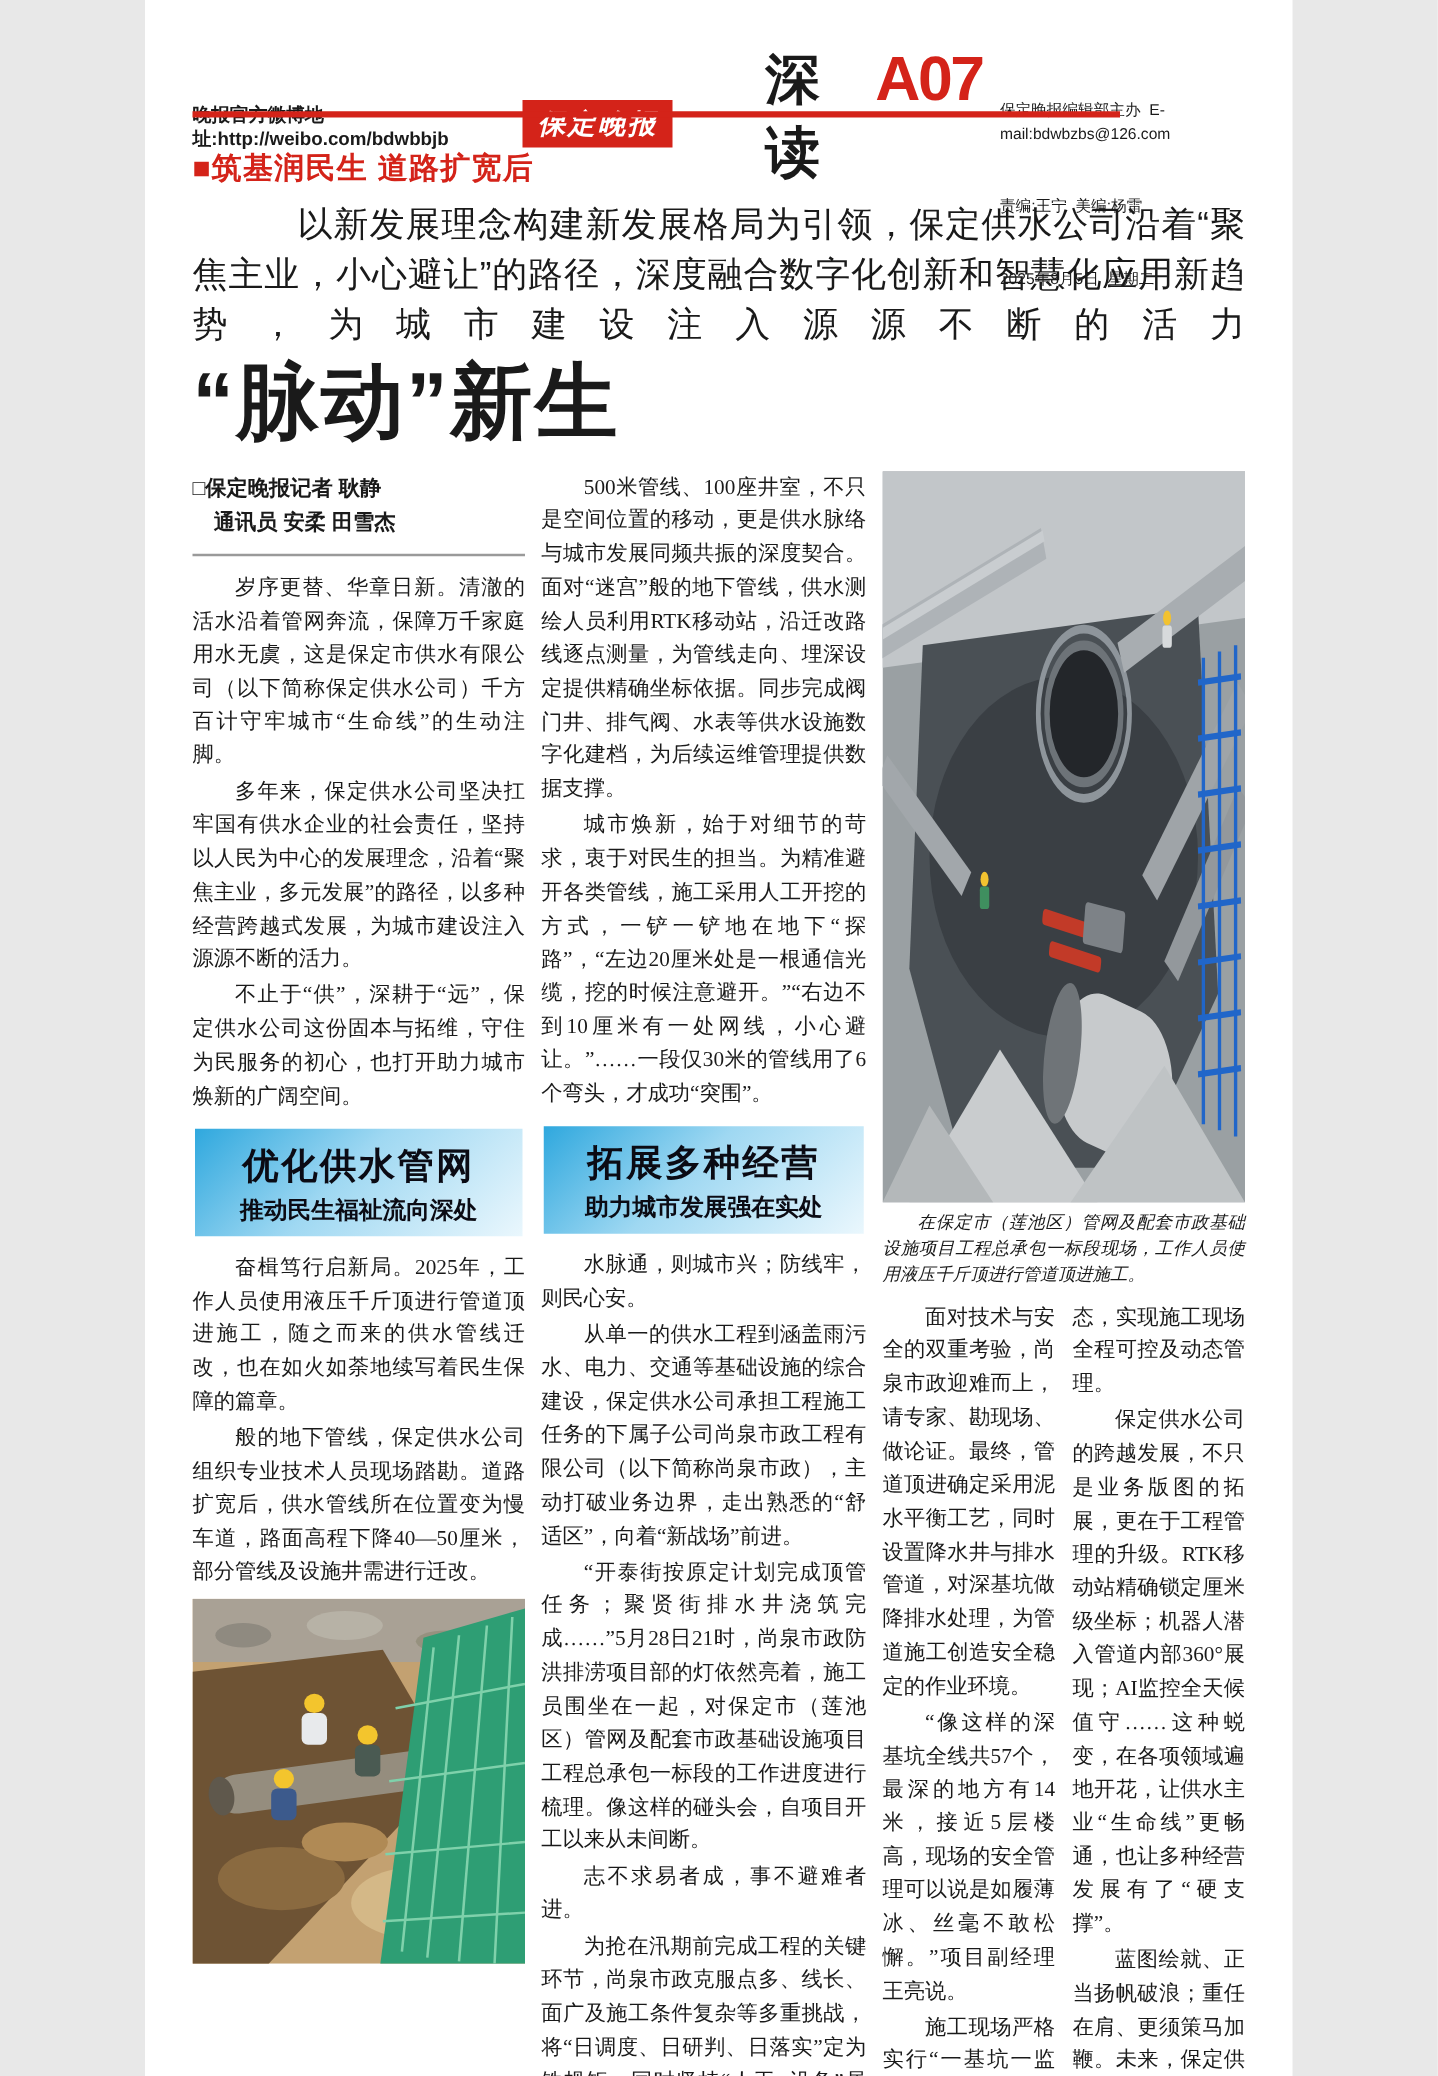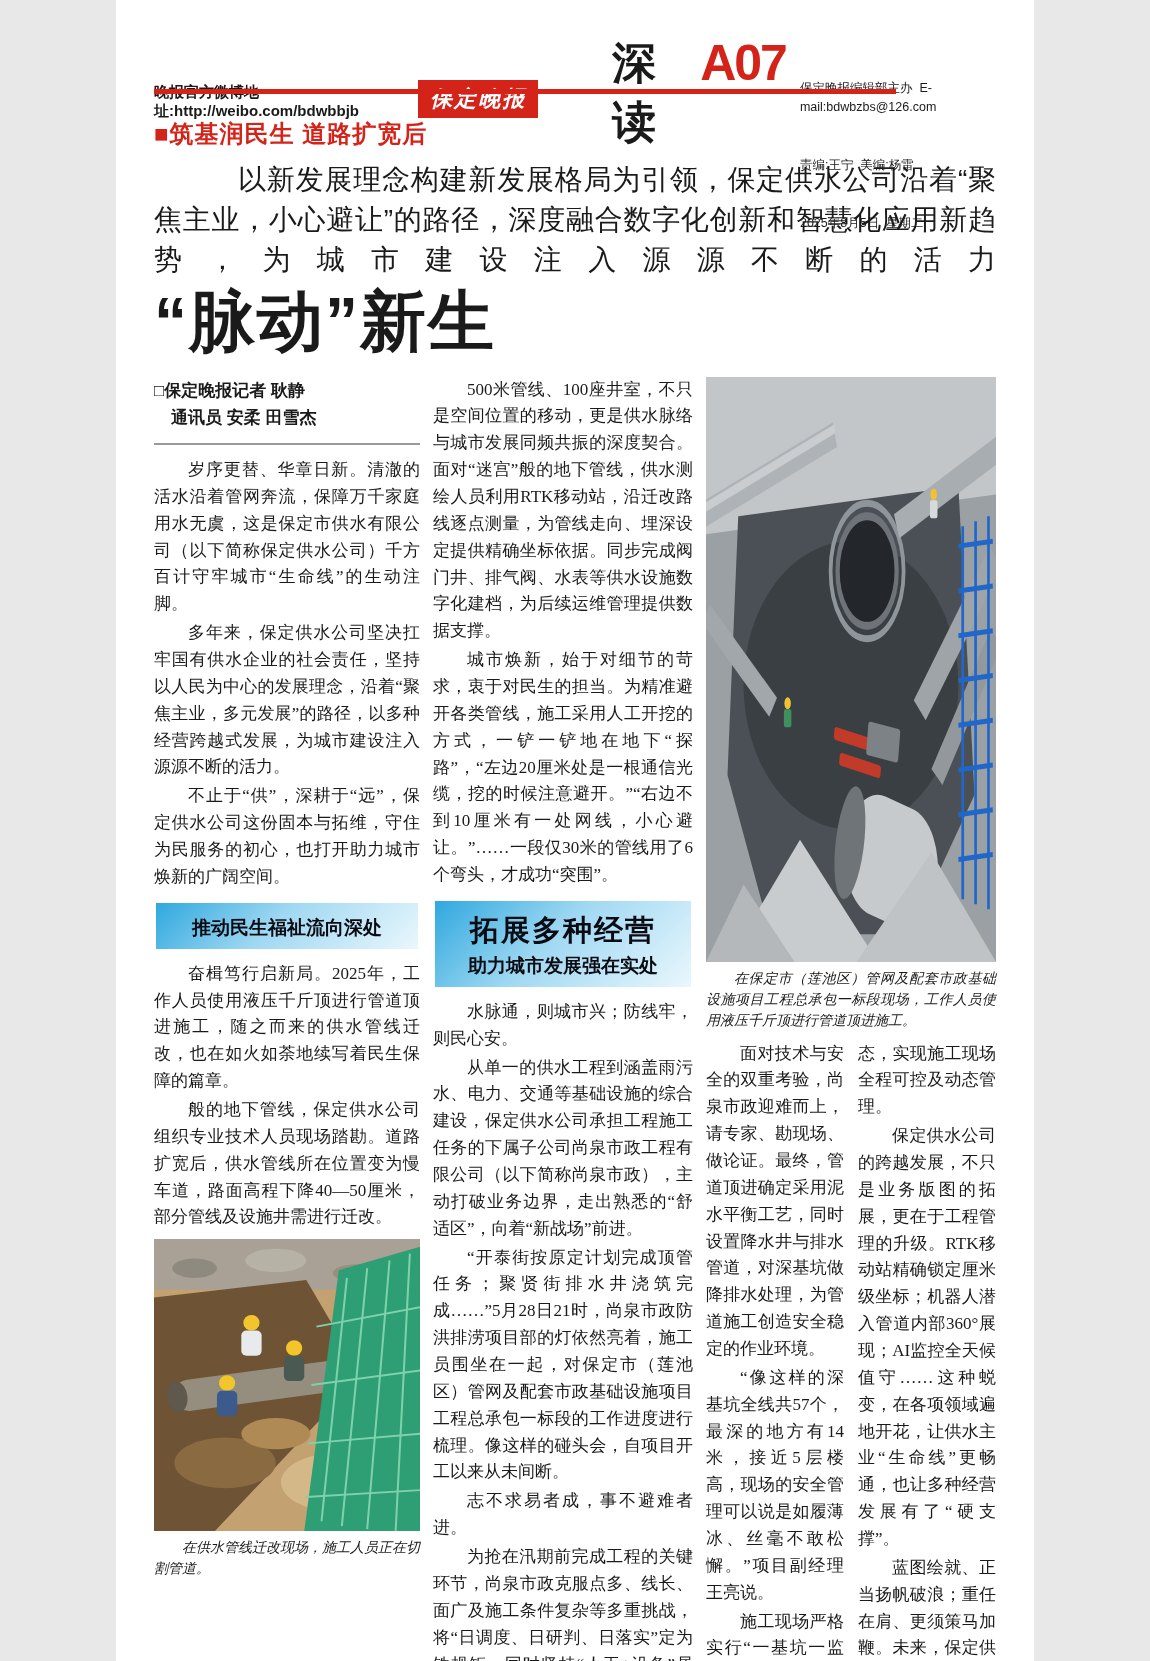--- a/index.html
+++ b/index.html
@@ -77,20 +77,21 @@
 
       <div class="c1">
         <div class="byline">
           <div>□保定晚报记者  耿静</div>
           <div class="b2">通讯员  安柔  田雪杰</div>
         </div>
         <p class="t">岁序更替、华章日新。清澈的活水沿着管网奔流，保障万千家庭用水无虞，这是保定市供水有限公司（以下简称保定供水公司）千方百计守牢城市“生命线”的生动注脚。</p>
         <p class="t">多年来，保定供水公司坚决扛牢国有供水企业的社会责任，坚持以人民为中心的发展理念，沿着“聚焦主业，多元发展”的路径，以多种经营跨越式发展，为城市建设注入源源不断的活力。</p>
         <p class="t">不止于“供”，深耕于“远”，保定供水公司这份固本与拓维，守住为民服务的初心，也打开助力城市焕新的广阔空间。</p>
         <div class="bluebox">
+          <div class="bt">优化供水管网</div>
           <div class="bs">推动民生福祉流向深处</div>
         </div>
         <p class="t">奋楫笃行启新局。2025年，工作人员使用液压千斤顶进行管道顶进施工，随之而来的供水管线迁改，也在如火如荼地续写着民生保障的篇章。</p>
         <p class="t">般的地下管线，保定供水公司组织专业技术人员现场踏勘。道路扩宽后，供水管线所在位置变为慢车道，路面高程下降40—50厘米，部分管线及设施井需进行迁改。</p>
         <div style="margin-top:8px;">
           <svg class="photo" viewBox="0 0 262 300" width="262" height="292" preserveAspectRatio="none">
             <rect width="262" height="300" fill="#c3a171"></rect>
             <rect x="0" y="0" width="262" height="52" fill="#a9a195"></rect>
             <ellipse cx="40" cy="30" rx="22" ry="10" fill="#8f8a80"></ellipse>
             <ellipse cx="120" cy="22" rx="30" ry="12" fill="#b7b2a6"></ellipse>
@@ -109,21 +110,20 @@
             <g>
               <circle cx="96" cy="86" r="8" fill="#f3c52d"></circle>
                 <rect x="86" y="94" width="20" height="26" rx="5" fill="#e8eaec"></rect>
               <circle cx="138" cy="112" r="8" fill="#f3c52d"></circle>
                 <rect x="128" y="120" width="20" height="26" rx="5" fill="#4a5a52"></rect>
               <circle cx="72" cy="148" r="8" fill="#f3c52d"></circle>
                 <rect x="62" y="156" width="20" height="26" rx="5" fill="#3c5a8c"></rect>
             </g>
           </svg>
         </div>
-        <div class="caption">在供水管线迁改现场，施工人员正在切割管道。</div>
       </div>
 
       <div class="c2">
         <p class="t">500米管线、100座井室，不只是空间位置的移动，更是供水脉络与城市发展同频共振的深度契合。面对“迷宫”般的地下管线，供水测绘人员利用RTK移动站，沿迁改路线逐点测量，为管线走向、埋深设定提供精确坐标依据。同步完成阀门井、排气阀、水表等供水设施数字化建档，为后续运维管理提供数据支撑。</p>
         <p class="t">城市焕新，始于对细节的苛求，衷于对民生的担当。为精准避开各类管线，施工采用人工开挖的方式，一铲一铲地在地下“探路”，“左边20厘米处是一根通信光缆，挖的时候注意避开。”“右边不到10厘米有一处网线，小心避让。”……一段仅30米的管线用了6个弯头，才成功“突围”。</p>
         <div class="bluebox">
           <div class="bt">拓展多种经营</div>
           <div class="bs">助力城市发展强在实处</div>
         </div>
         <p class="t">水脉通，则城市兴；防线牢，则民心安。</p>

